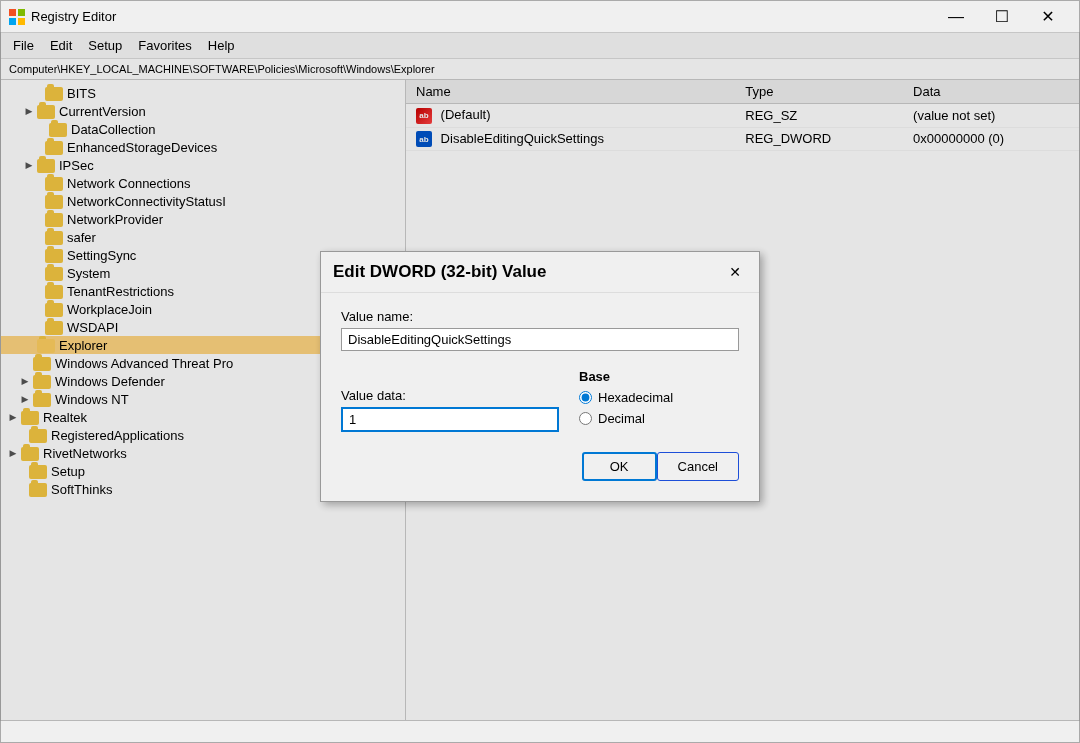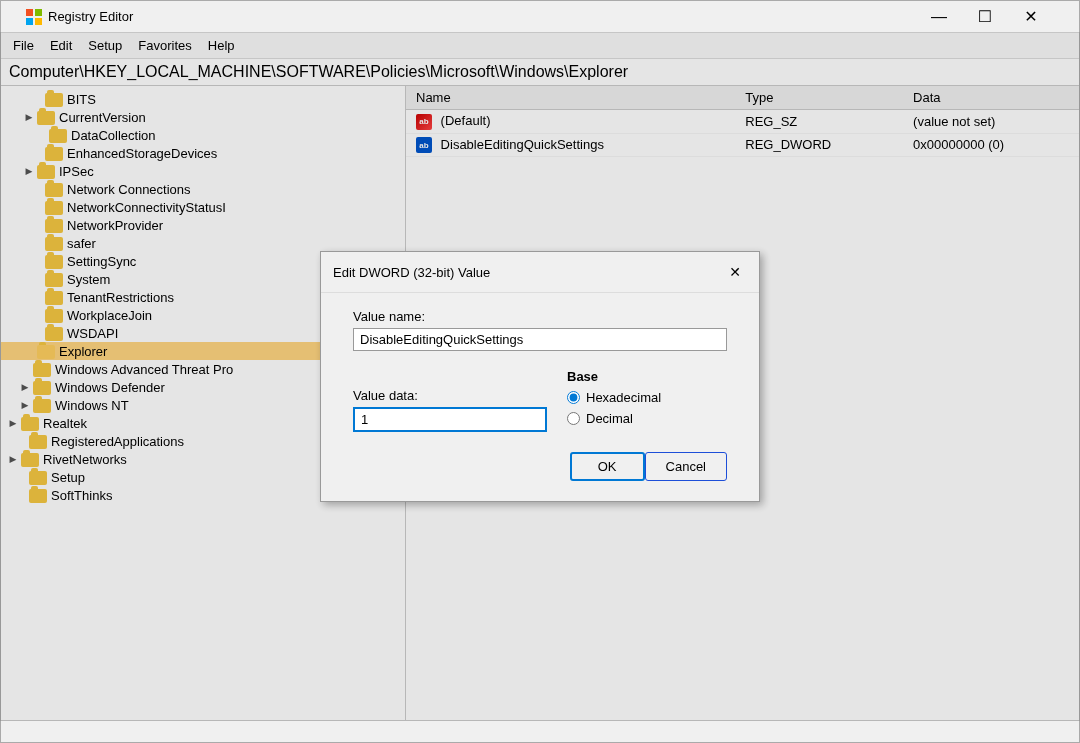--- a/index.html
+++ b/index.html
@@ -17,21 +17,21 @@
       background: #f9f9f9;
       border: 1px solid #aaa;
       display: flex;
       flex-direction: column;
     }
     .title-bar {
       background: #f0f0f0;
       height: 32px;
       display: flex;
       align-items: center;
-      padding: 0 25px;
+      padding: 0 8px;
       border-bottom: 1px solid #ddd;
       user-select: none;
     }
     .title-bar-icon {
       width: 16px;
       height: 16px;
       margin-right: 6px;
     }
     .title-bar-title {
       flex: 1;
@@ -61,21 +61,21 @@
     }
     .menu-item {
       padding: 3px 8px;
       cursor: pointer;
       border-radius: 3px;
     }
     .address-bar {
       padding: 4px 8px;
       background: #fff;
       border-bottom: 1px solid #ccc;
-      font-size: 16px;
+      font-size: 11px;
       color: #000;
     }
     .main-content {
       display: flex;
       flex: 1;
       overflow: hidden;
     }
     .tree-panel {
       width: 405px;
       background: #fff;
@@ -209,37 +209,37 @@
     }
     .dialog-title-bar {
       background: #f0f0f0;
       padding: 8px 12px;
       display: flex;
       align-items: center;
       justify-content: space-between;
       border-bottom: 1px solid #ddd;
     }
     .dialog-title {
-      font-size: 13px;
-      font-weight: normal;
+      font-size: 17px;
+      font-weight: bold;
     }
     .dialog-close-btn {
       width: 24px;
       height: 24px;
       border: none;
       background: transparent;
       cursor: pointer;
       font-size: 14px;
       display: flex;
       align-items: center;
       justify-content: center;
       border-radius: 3px;
     }
     .dialog-body {
-      padding: 16px 32px 20px;
+      padding: 16px 20px 20px;
     }
     .dialog-field-label {
       font-size: 13px;
       margin-bottom: 4px;
     }
     .dialog-value-name-input {
       width: 100%;
       padding: 3px 6px;
       border: 1px solid #999;
       background: #fff;

